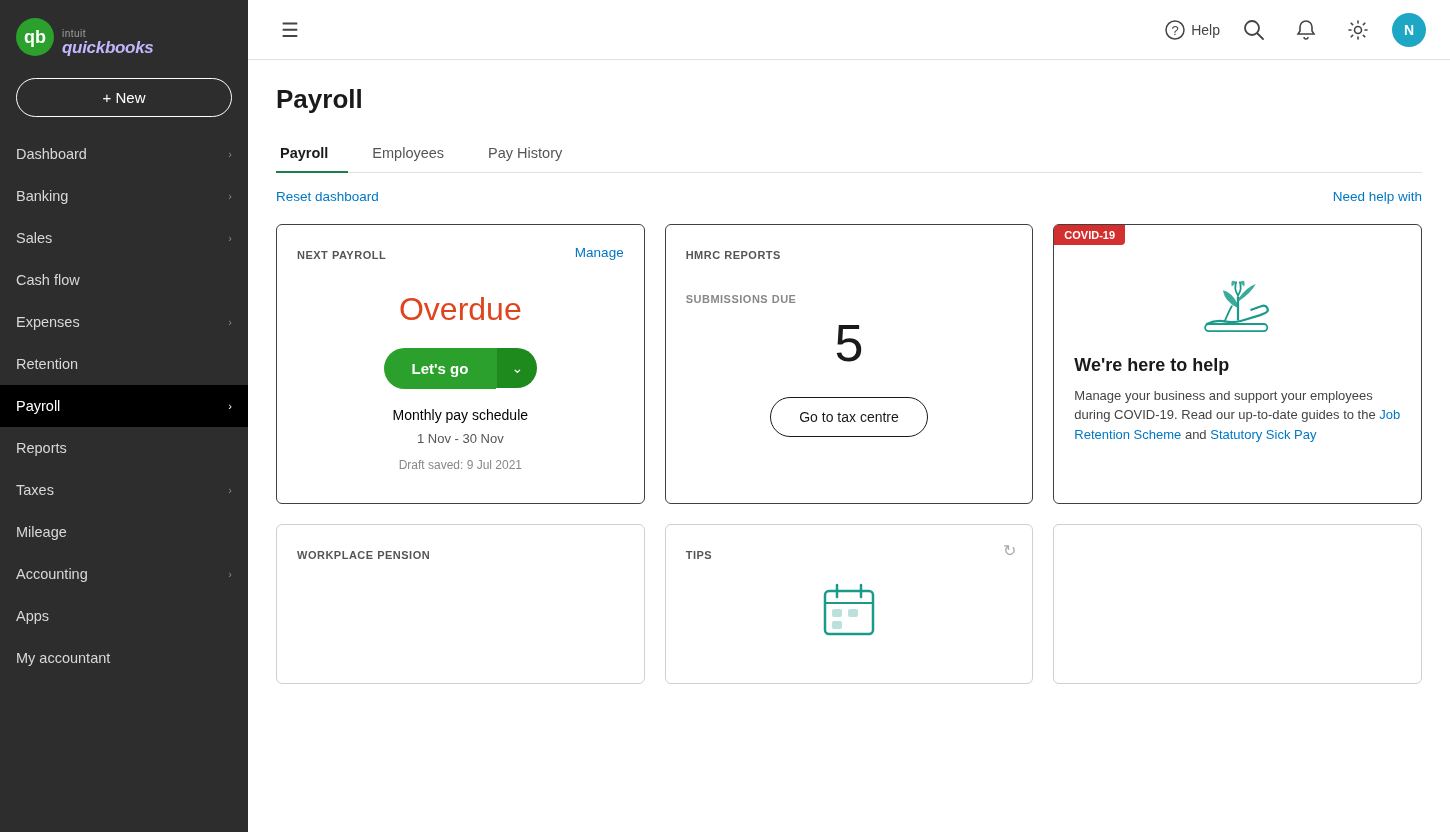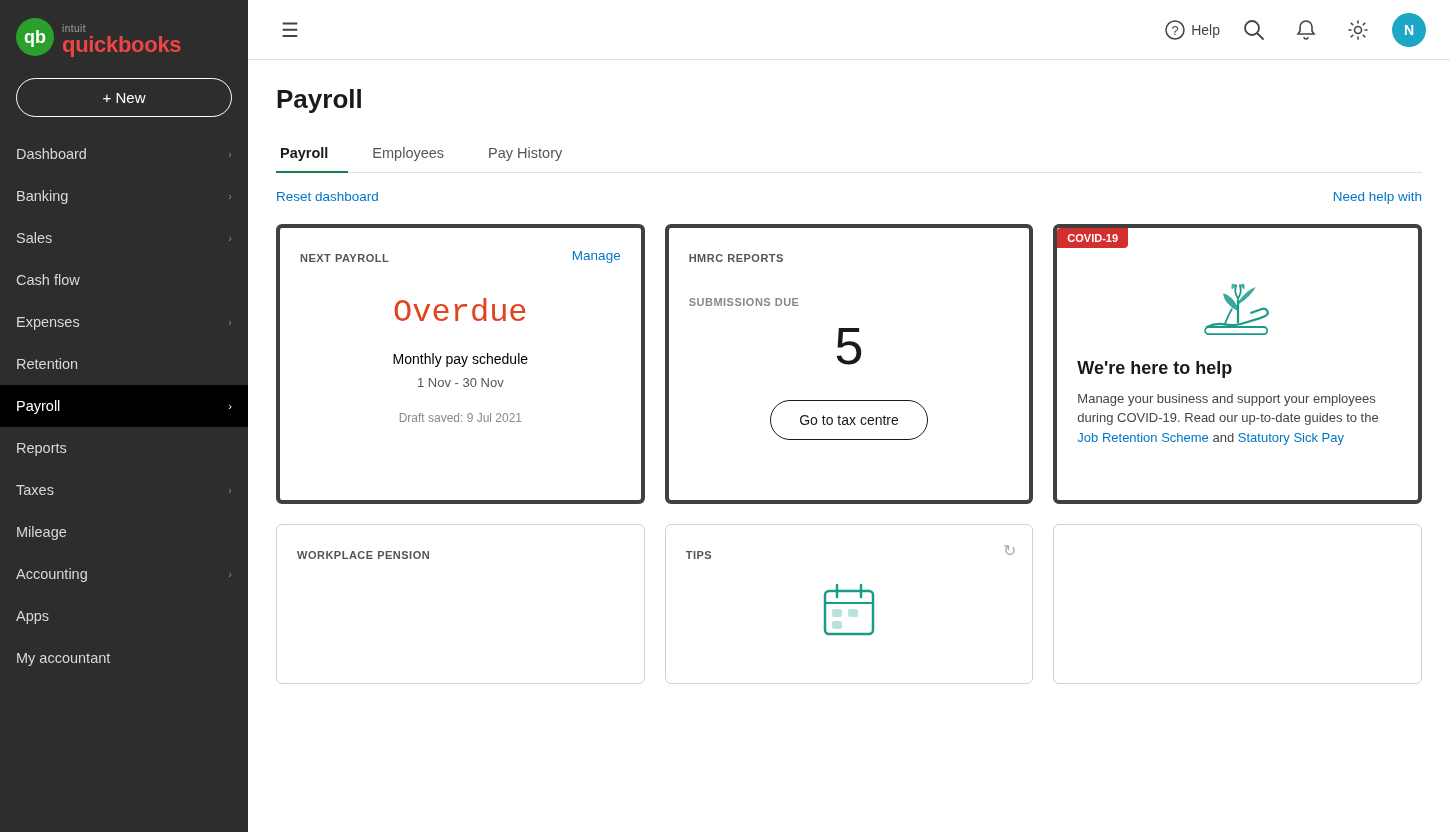--- a/index.html
+++ b/index.html
@@ -26,21 +26,21 @@
       height: 38px;
       margin-right: 8px;
       flex-shrink: 0;
     }
     .qb-logo-text {
       display: flex;
       flex-direction: column;
       line-height: 1;
     }
     .qb-intuit { font-size: 10px; color: #a0a0a0; letter-spacing: 0.5px; }
-    .qb-quickbooks { font-size: 22px; font-weight: 600; color: #ef4444; letter-spacing: -0.3px; }
+    .qb-quickbooks { font-size: 17px; font-weight: 600; color: #c4b5fd; letter-spacing: -0.3px; font-style: italic; }
 
     #new-button {
       margin: 8px 16px 16px 16px;
       border: 1.5px solid #fff;
       border-radius: 24px;
       background: transparent;
       color: #fff;
       font-size: 15px;
       font-weight: 500;
       padding: 10px 0;
@@ -148,21 +148,21 @@
     .need-help { color: #0077c5; font-size: 13.5px; }
 
     
     #cards-grid {
       display: grid;
       grid-template-columns: 1fr 1fr 1fr;
       gap: 20px;
       margin-bottom: 20px;
     }
     .card {
-      border: 4px solid #404040;
+      border: 1px solid #404040;
       border-radius: 6px;
       background: #fff;
       padding: 20px;
       position: relative;
       min-height: 280px;
     }
     .card-label {
       font-size: 11px;
       font-weight: 600;
       color: #555;
@@ -172,21 +172,20 @@
     }
     .card-manage-link { color: #0077c5; font-size: 13.5px; cursor: pointer; position: absolute; right: 20px; top: 20px; }
 
     
     .overdue-text {
       color: #e0441f;
       font-size: 32px;
       font-weight: 500;
       text-align: center;
       margin: 28px 0 20px 0;
-      font-family: Liberation Mono, monospace;
     }
     .lets-go-row {
       display: flex;
       align-items: center;
       justify-content: center;
       margin-bottom: 18px;
     }
     .lets-go-btn {
       background: #2ca02c;
       color: #fff;
@@ -201,21 +200,21 @@
       background: #1e8a1e;
       color: #fff;
       border: none;
       border-radius: 0 24px 24px 0;
       font-size: 14px;
       padding: 12px 14px;
       cursor: pointer;
       border-left: 1px solid #2ca02c;
     }
     .pay-schedule-text { text-align: center; font-size: 14px; color: #000000; margin-bottom: 8px; }
-    .pay-dates-text { text-align: center; font-size: 13px; color: #555; margin-bottom: 21px; }
+    .pay-dates-text { text-align: center; font-size: 13px; color: #555; margin-bottom: 12px; }
     .draft-saved-text { text-align: center; font-size: 12px; color: #888; }
 
     
     .submissions-label {
       text-align: left;
       font-size: 11px;
       font-weight: 600;
       color: #888;
       letter-spacing: 0.5px;
       text-transform: uppercase;
@@ -429,20 +428,24 @@
       <a class="reset-link">Reset dashboard</a>
       <span class="need-help">Need help with</span>
     </div>
 
     <div id="cards-grid">
 
       <div class="card">
         <span class="card-label">NEXT PAYROLL</span>
         <a class="card-manage-link">Manage</a>
         <div class="overdue-text">Overdue</div>
+        <div class="lets-go-row">
+          <button class="lets-go-btn">Let's go</button>
+          <button class="lets-go-chevron">⌄</button>
+        </div>
         <div class="pay-schedule-text">Monthly pay schedule</div>
         <div class="pay-dates-text">1 Nov - 30 Nov</div>
         <div class="draft-saved-text">Draft saved: 9 Jul 2021</div>
       </div>
 
       <div class="card">
         <span class="card-label">HMRC REPORTS</span>
         <div class="submissions-label">SUBMISSIONS DUE</div>
         <div class="submissions-count">5</div>
         <button class="tax-centre-btn">Go to tax centre</button>

